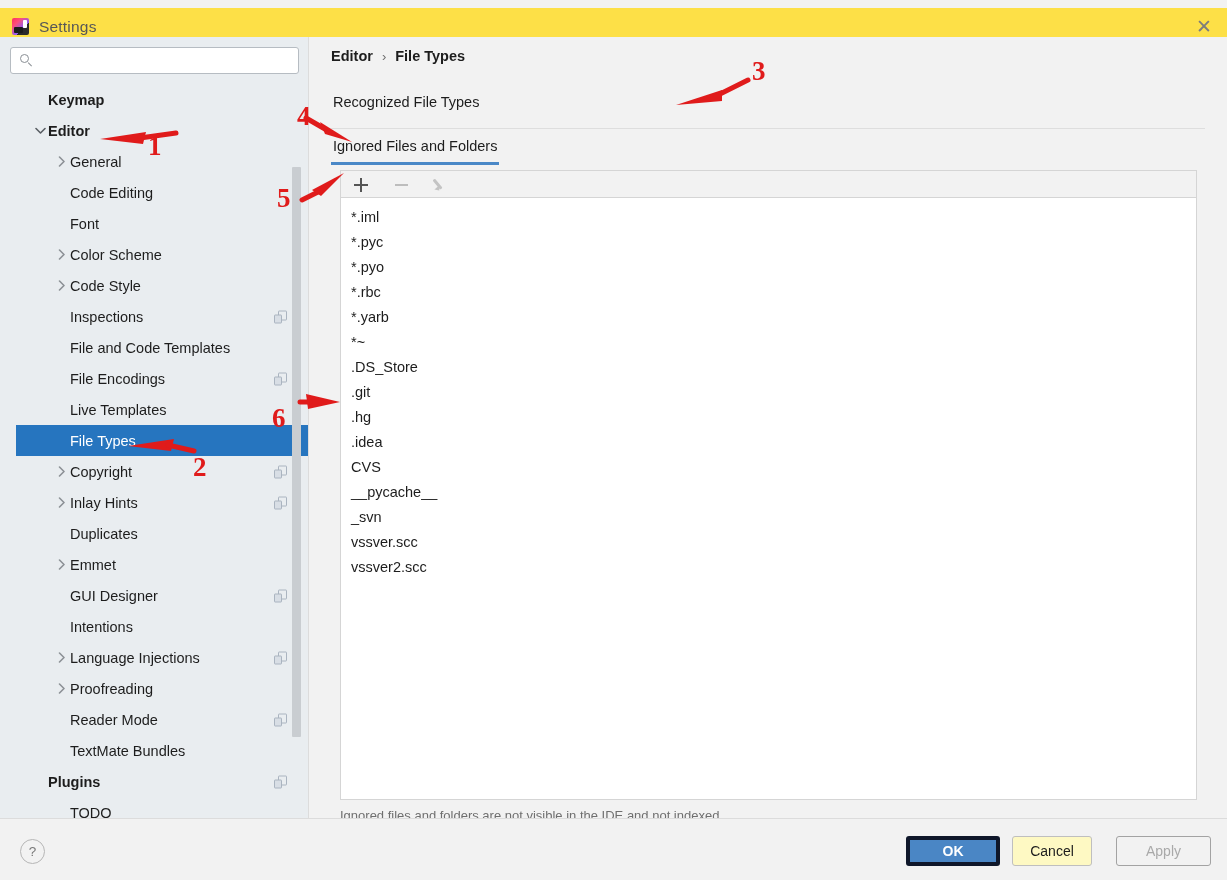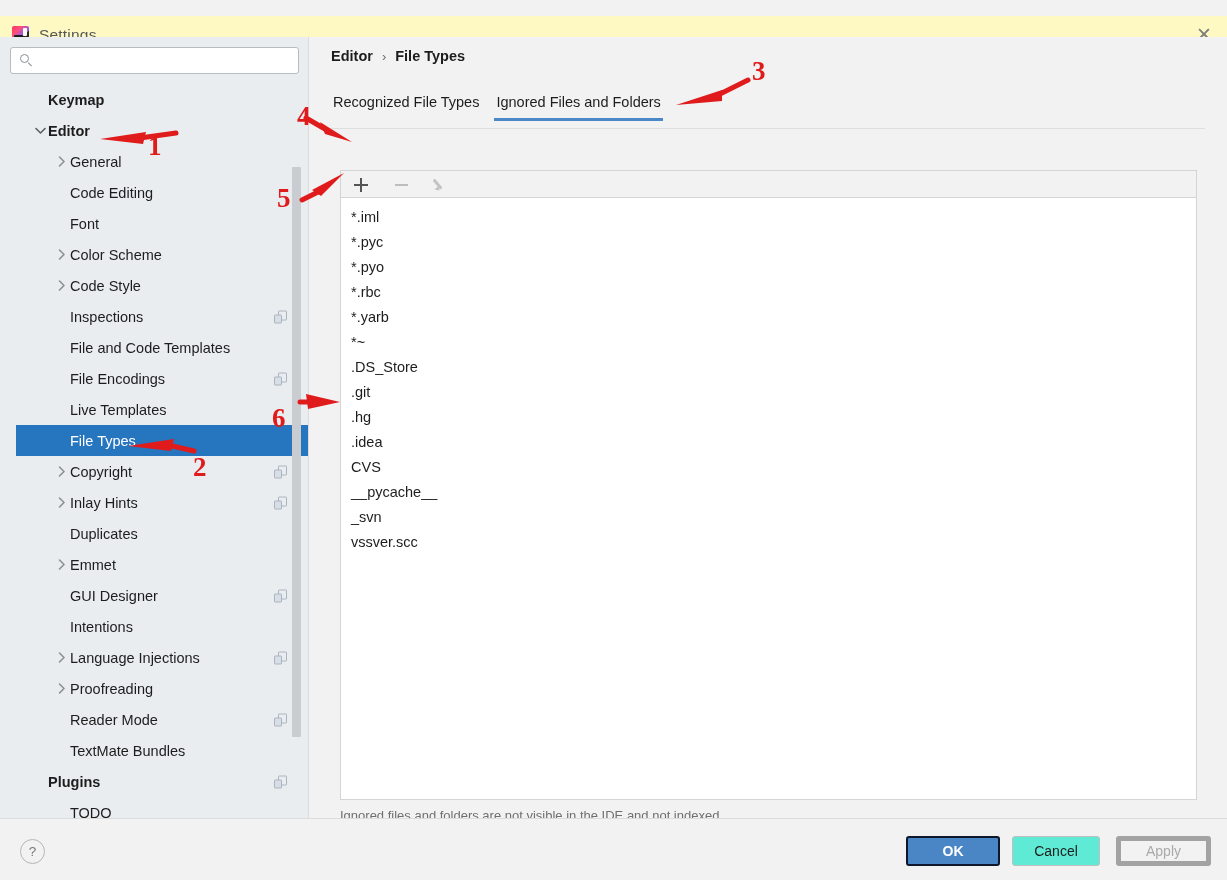--- a/index.html
+++ b/index.html
@@ -6,22 +6,22 @@
   html, body {
     width: 1227px; height: 880px;
     font-family: "Liberation Sans", sans-serif;
     background: #f2f2f2;
     overflow: hidden;
   }
   #app { position: relative; width: 1227px; height: 880px; }
 
   
   .titlebar {
-    position: absolute; left: 0; top: 16px; width: 1227px; height: 37px;
-    background: #fef9c3;
+    position: absolute; left: 0; top: 8px; width: 1227px; height: 37px;
+    background: #fde047;
     display: flex; align-items: center;
   }
   .title-icon {
     width: 17px; height: 17px; margin-left: 12px; margin-right: 10px;
     position: relative; border-radius: 2px; overflow: hidden;
     background: linear-gradient(135deg,#fe315d 0%, #fd4f7a 28%, #8b5cf6 62%, #2b2b2b 63%);
   }
   .title-icon::after {
     content: ""; position: absolute; left: 2px; bottom: 2px;
     width: 9px; height: 6px; background: #1c1c1c; border-radius: 1px;
@@ -119,21 +119,21 @@
     background: #f2f2f2;
   }
   .breadcrumb {
     position: absolute; left: 22px; top: 11px;
     font-size: 14.5px; font-weight: bold; color: #1d1d1d;
     display: flex; align-items: center; gap: 9px;
   }
   .breadcrumb .sep { color: #6d6d6d; font-weight: normal; font-size: 13px; }
 
   .tabs {
-    position: absolute; left: 22px; top: 53px; display: flex; gap: 13px;
+    position: absolute; left: 22px; top: 53px; display: flex; gap: 13px; flex-direction: column;
   }
   .tab {
     position: relative; font-size: 14.5px; color: #1d1d1d;
     padding: 4px 2px 11px 2px; cursor: pointer; white-space: nowrap;
   }
   .tab.active::after {
     content: ""; position: absolute; left: 0; right: 0; bottom: 0;
     height: 3px; background: #4a88c7;
   }
   .tab-underline {
@@ -195,29 +195,29 @@
     font-size: 13.5px; color: #787878; cursor: pointer; background: #f2f2f2;
   }
   .btn {
     position: absolute; top: 836px; height: 30px;
     border-radius: 3px; font-size: 14px;
     display: flex; align-items: center; justify-content: center;
     font-family: "Liberation Sans", sans-serif; cursor: pointer;
   }
   .btn-ok {
     left: 906px; width: 94px; background: #4a86c5; color: #ffffff;
-    font-weight: bold; border: 2px solid #0f172a;
+    font-weight: bold; border: 4px solid #0f172a;
   }
   .btn-cancel {
-    left: 1012px; width: 88px; background: #5eead4; color: #1d1d1d;
+    left: 1012px; width: 80px; background: #fef9c3; color: #1d1d1d;
     border: 1px solid #bfbfbf;
   }
   .btn-apply {
     left: 1116px; width: 95px; background: #f2f2f2; color: #a9a9a9;
-    border: 5px solid #a3a3a3; cursor: default;
+    border: 1px solid #a3a3a3; cursor: default;
   }
 
   
   .anno { position: absolute; pointer-events: none; }
   .anno-num {
     position: absolute; color: #e01b1b; font-weight: bold;
     font-family: "Liberation Serif", serif; font-size: 27px; pointer-events: none;
   }
   .anno svg { display: block; overflow: visible; }
 </style>
@@ -452,20 +452,21 @@
         <div class="list-item">*.yarb</div>
         <div class="list-item">*~</div>
         <div class="list-item">.DS_Store</div>
         <div class="list-item">.git</div>
         <div class="list-item">.hg</div>
         <div class="list-item">.idea</div>
         <div class="list-item">CVS</div>
         <div class="list-item">__pycache__</div>
         <div class="list-item">_svn</div>
         <div class="list-item">vssver.scc</div>
+        <div class="list-item">vssver2.scc</div>
       </div>
 
     <div class="hint">Ignored files and folders are not visible in the IDE and not indexed</div>
   </div>
 
   <div class="footer"></div>
   <div class="help-btn">?</div>
   <div class="btn btn-ok">OK</div>
   <div class="btn btn-cancel">Cancel</div>
   <div class="btn btn-apply">Apply</div>

